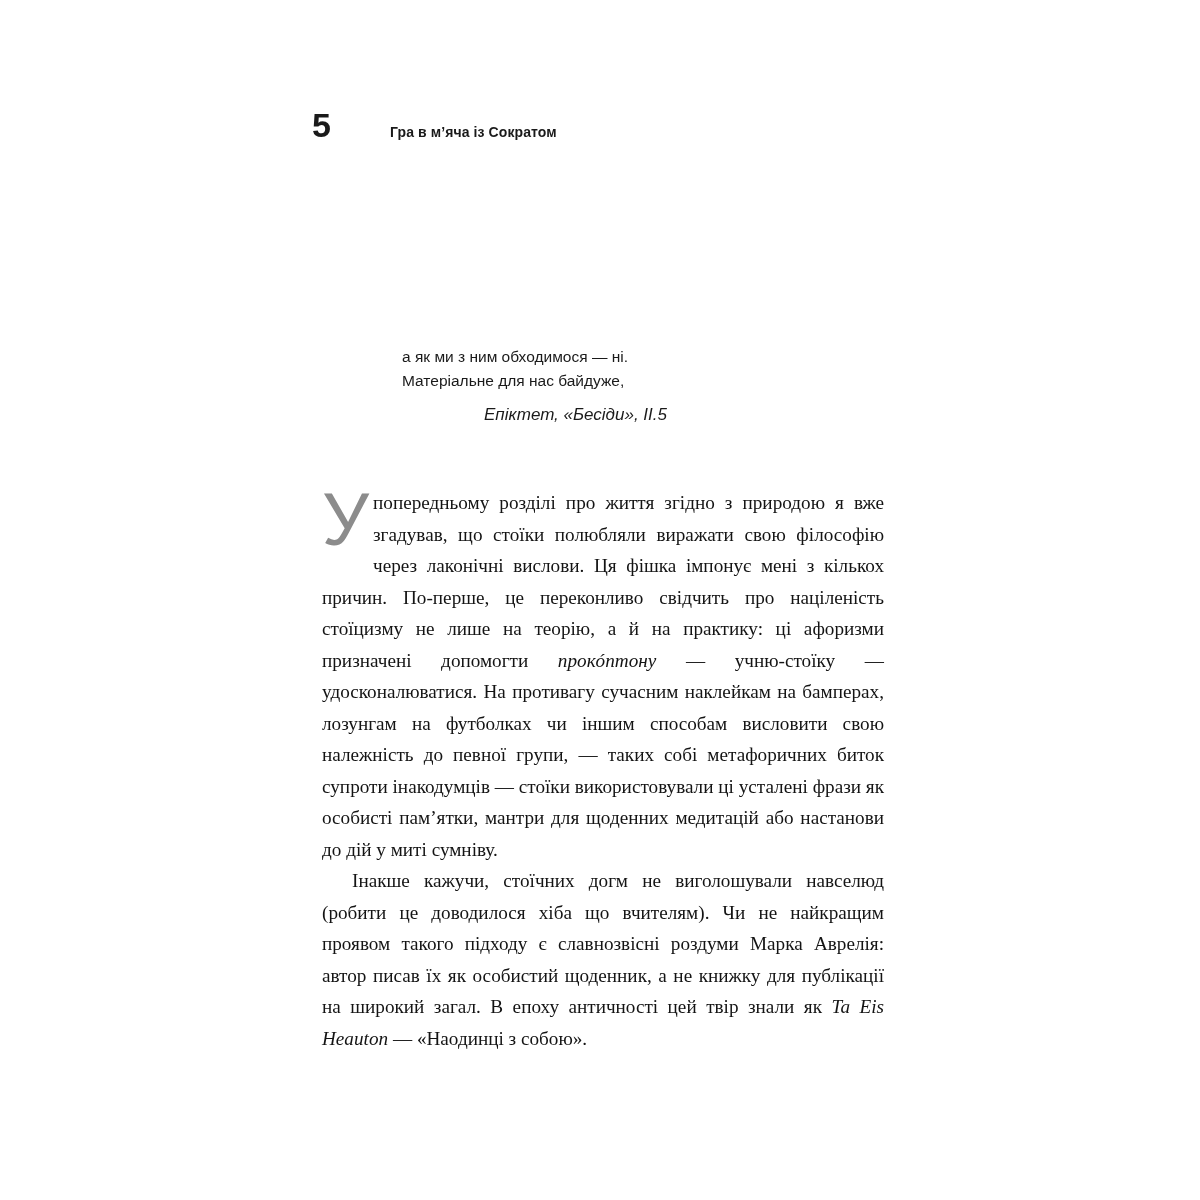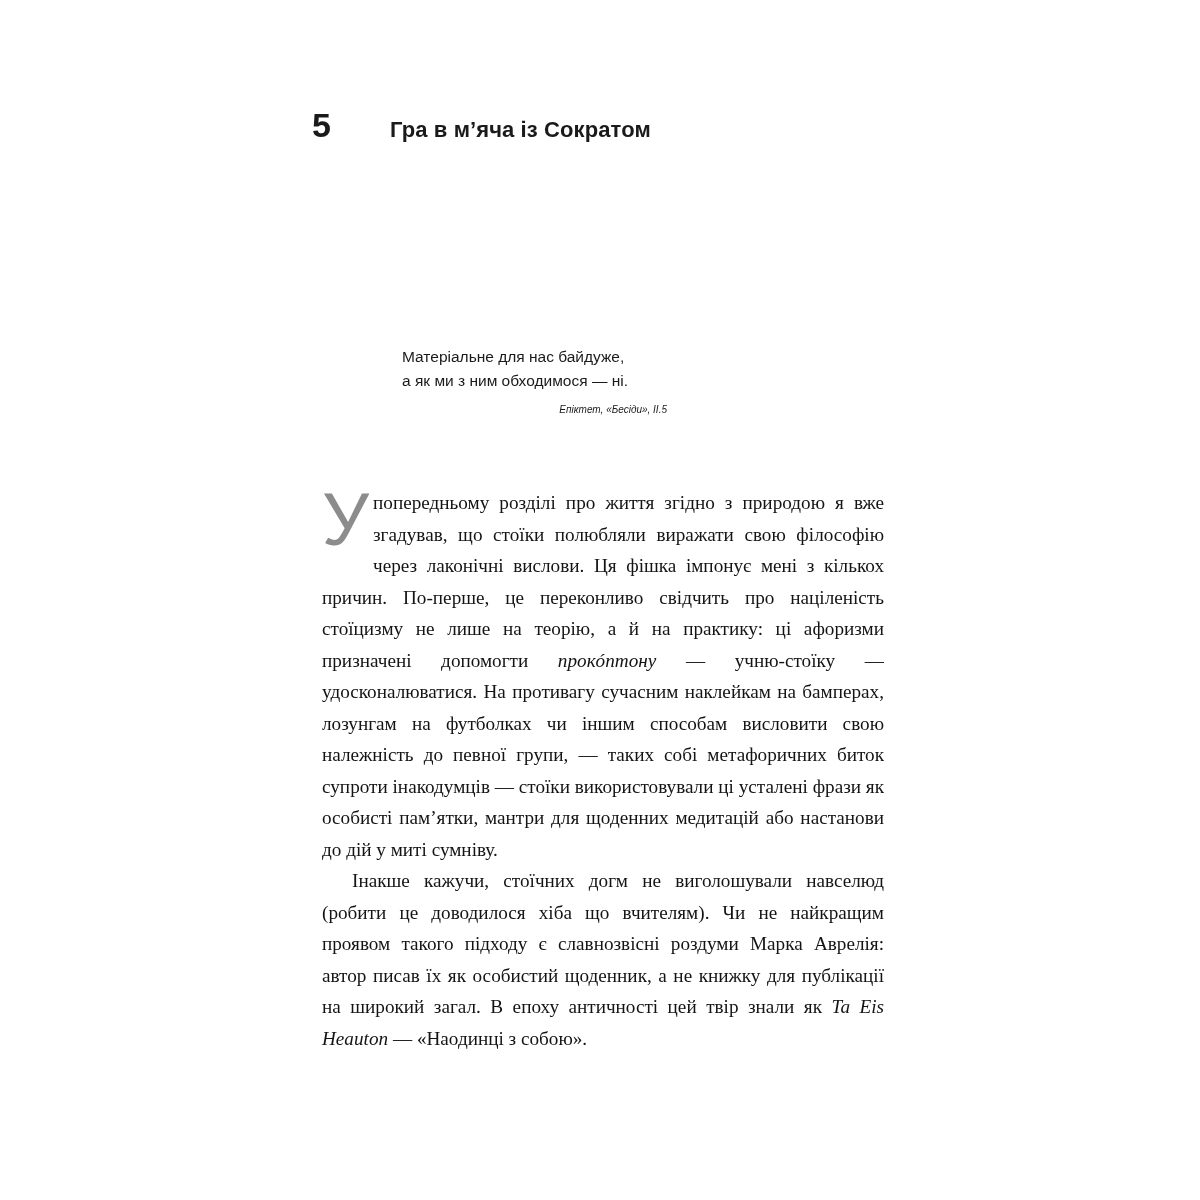--- a/index.html
+++ b/index.html
@@ -36,21 +36,21 @@
     font-family: "Liberation Sans", sans-serif;
     font-weight: bold;
     font-size: 34px;
     line-height: 1;
     color: #1a1a1a;
     width: 78px;
   }
   .chapter-title {
     font-family: "Liberation Sans", sans-serif;
     font-weight: bold;
-    font-size: 22px;
+    font-size: 14px;
     line-height: 1;
     color: #1a1a1a;
     letter-spacing: 0.1px;
   }
 
   
   .epigraph {
     position: absolute;
     top: 345px;
     left: 402px;
@@ -61,21 +61,21 @@
     color: #1a1a1a;
   }
   .epigraph-line {
     white-space: nowrap;
   }
   .epigraph-source {
     margin-top: 9px;
     text-align: right;
     width: 265px;
     font-style: italic;
-    font-size: 10px;
+    font-size: 17px;
   }
 
   
   .body-text {
     position: absolute;
     top: 487px;
     left: 322px;
     width: 562px;
     font-family: "Liberation Serif", serif;
     font-size: 19.2px;
@@ -113,22 +113,22 @@
 <body>
 
 <div class="page">
 
   <div class="chapter-header">
     <div class="chapter-number">5</div>
     <div class="chapter-title">Гра в м’яча із Сократом</div>
   </div>
 
   <div class="epigraph">
+    <div class="epigraph-line">а як ми з ним обходимося — ні.</div>
     <div class="epigraph-line">Матеріальне для нас байдуже,</div>
-    <div class="epigraph-line">а як ми з ним обходимося — ні.</div>
     <div class="epigraph-source">Епіктет, «Бесіди», II.5</div>
   </div>
 
   <div class="body-text">
     <p><span class="dropcap">У</span><span class="lead-bold">попередньому</span><span> розділі про життя згідно з приро­дою я вже згадував, що стоїки полюбляли вира­жати свою філософію через лаконічні вислови. Ця фішка імпонує мені з кількох причин. По-перше, це пе­реконливо свідчить про націленість стоїцизму не лише на теорію, а й на практику: ці афоризми призначені допо­могти </span><span class="ital">прокóптону</span><span> — учню-стоїку — удосконалюватися. На противагу сучасним наклейкам на бамперах, лозунгам на футболках чи іншим способам висловити свою належність до певної групи, — таких собі метафоричних биток супро­ти інакодумців — стоїки використовували ці усталені фра­зи як особисті пам’ятки, мантри для щоденних медитацій або настанови до дій у миті сумніву.</span></p>
     <p class="indent"><span>Інакше кажучи, стоїчних догм не виголошували на­вселюд (робити це доводилося хіба що вчителям). Чи не найкращим проявом такого підходу є славнозвісні роз­думи Марка Аврелія: автор писав їх як особистий щоден­ник, а не книжку для публікації на широкий загал. В епо­ху античності цей твір знали як </span><span class="ital">Ta Eis Heauton</span><span> — «Наодинці з собою».</span></p>
   </div>
 
 </div>
 

